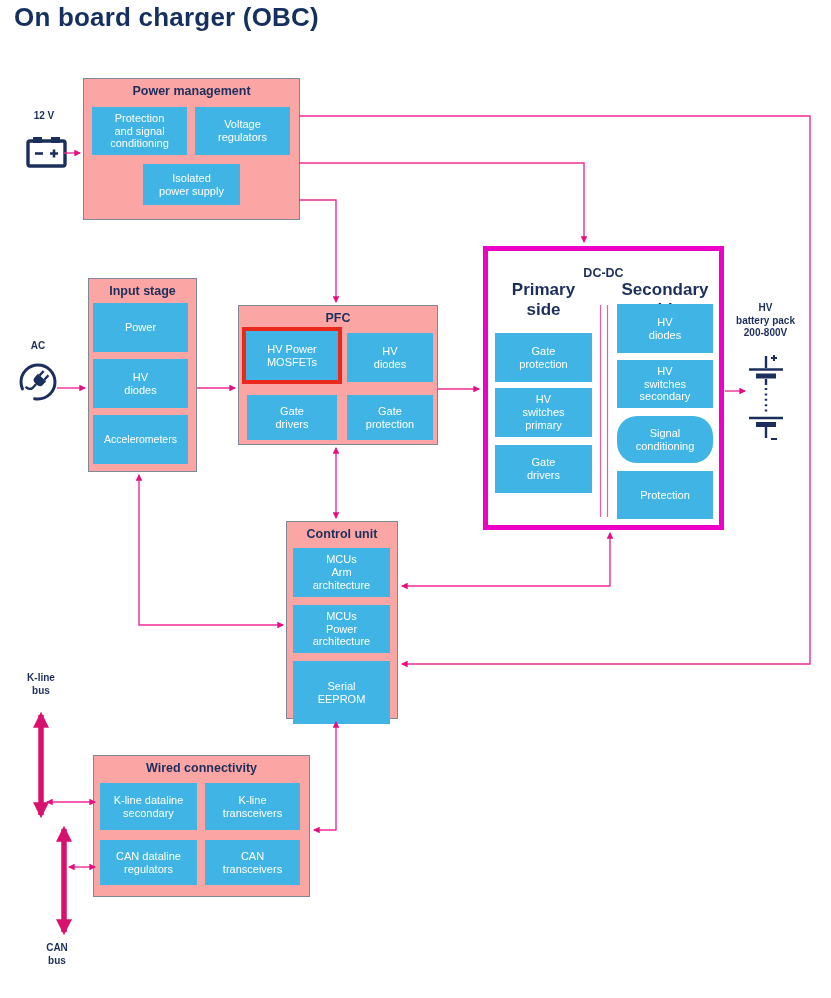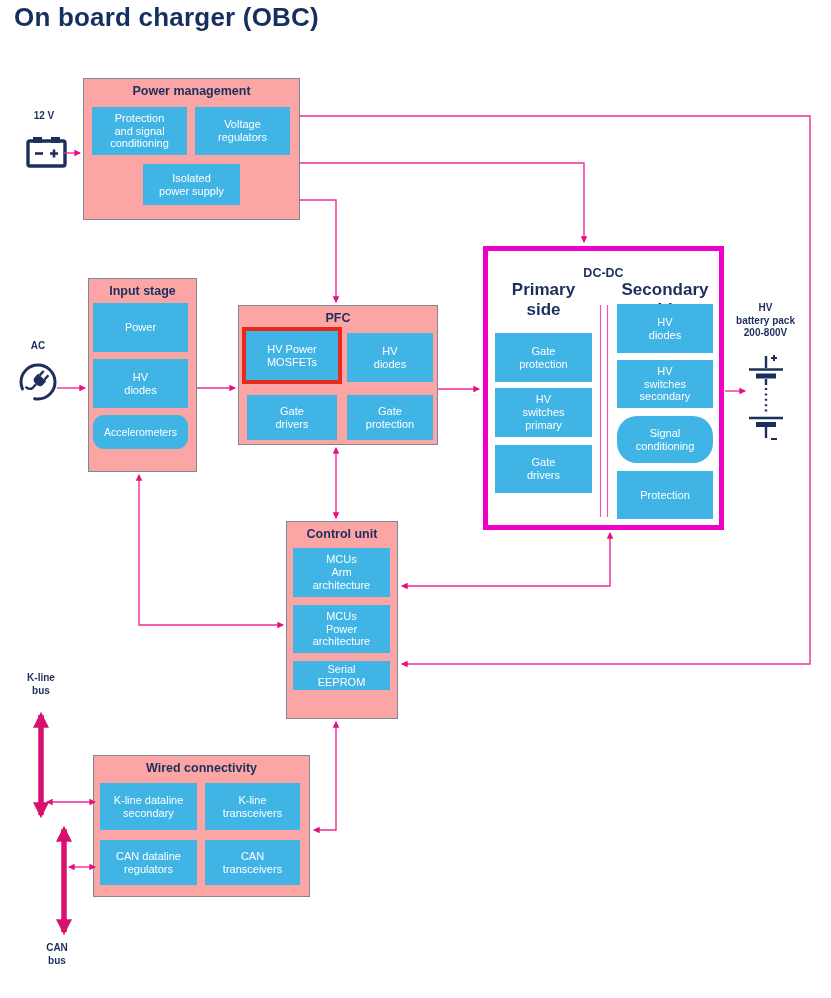--- a/index.html
+++ b/index.html
@@ -37,21 +37,21 @@
 regulators</div>
   <div class="chip" style="left:143px;top:164px;width:97px;height:41px;">Isolated
 power supply</div>
 
   <div class="block" style="left:88px;top:278px;width:109px;height:194px;">
     <div class="block-title">Input stage</div>
   </div>
   <div class="chip" style="left:93px;top:303px;width:95px;height:49px;">Power</div>
   <div class="chip" style="left:93px;top:359px;width:95px;height:49px;">HV
 diodes</div>
-  <div class="chip" style="left:93px;top:415px;width:95px;height:34px;font-size:10.5px;border-radius:11px;">Accelerometers</div>
+  <div class="chip" style="left:93px;top:415px;width:95px;height:49px;font-size:10.5px;">Accelerometers</div>
 
   <div class="block" style="left:238px;top:305px;width:200px;height:140px;">
     <div class="block-title">PFC</div>
   </div>
   <div class="hl-frame" style="left:242px;top:327px;width:100px;height:57px;">
     <div class="chip">HV Power
 MOSFETs</div>
   </div>
   <div class="chip" style="left:347px;top:333px;width:86px;height:49px;">HV
 diodes</div>
@@ -83,21 +83,21 @@
 
   <div class="block" style="left:286px;top:521px;width:112px;height:198px;">
     <div class="block-title">Control unit</div>
   </div>
   <div class="chip" style="left:293px;top:548px;width:97px;height:49px;">MCUs
 Arm
 architecture</div>
   <div class="chip" style="left:293px;top:605px;width:97px;height:48px;">MCUs
 Power
 architecture</div>
-  <div class="chip" style="left:293px;top:661px;width:97px;height:29px;">Serial
+  <div class="chip" style="left:293px;top:661px;width:97px;height:63px;">Serial
 EEPROM</div>
 
   <div class="block" style="left:93px;top:755px;width:217px;height:142px;">
     <div class="block-title">Wired connectivity</div>
   </div>
   <div class="chip" style="left:100px;top:783px;width:97px;height:47px;">K-line dataline
 secondary</div>
   <div class="chip" style="left:205px;top:783px;width:95px;height:47px;">K-line
 transceivers</div>
   <div class="chip" style="left:100px;top:840px;width:97px;height:45px;">CAN dataline

